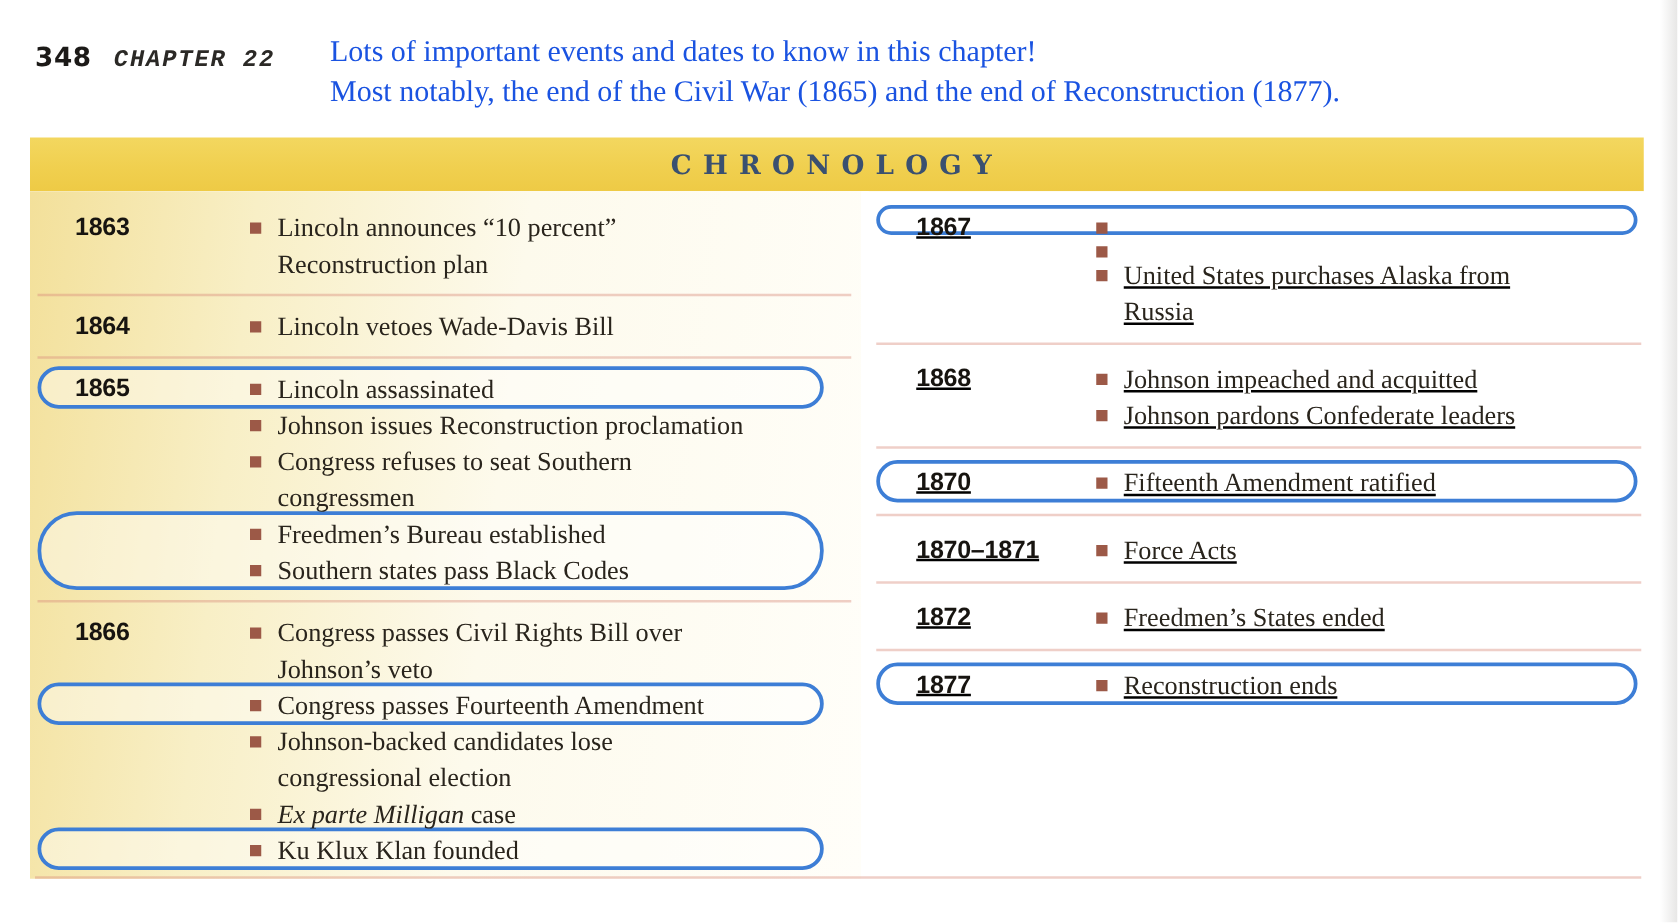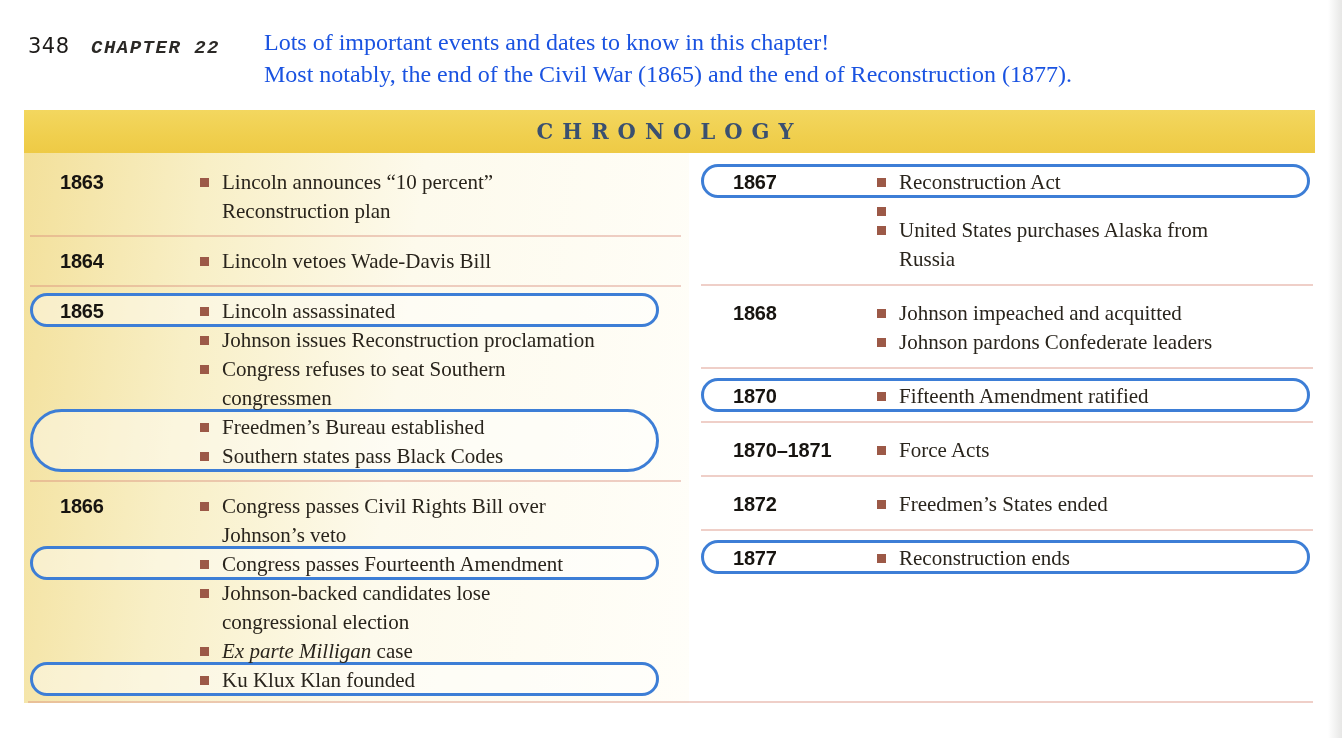--- a/index.html
+++ b/index.html
@@ -4,21 +4,21 @@
 <style>
   html,body{margin:0;padding:0;}
   body{
     width:1342px;height:738px;position:relative;overflow:hidden;
     background:#ffffff;
     font-family:"Liberation Serif", serif;
   }
   
   .pnum{
     position:absolute;left:28px;top:34px;
-    font-family:"DejaVu Sans", sans-serif;font-weight:normal;font-size:21px;color:#1c1a18;
+    font-family:"DejaVu Sans", sans-serif;font-weight:bold;font-size:21px;color:#1c1a18;
     letter-spacing:.5px;
   }
   .chap{
     position:absolute;left:91px;top:37px;
     font-family:"Liberation Mono", monospace;font-weight:bold;font-size:19px;color:#2b2926;
     letter-spacing:1.5px;
     font-style:italic;
   }
   .note{
     position:absolute;left:264px;top:26px;
@@ -42,21 +42,21 @@
   .col-left{
     width:665px;
     background:linear-gradient(97deg,#f3e09a 0%,#f8efc6 25%,#fdfaec 55%,#fffef9 100%);
   }
   .gap{width:6px;background:#ffffff;}
   .col-right{
     flex:1;
     background:linear-gradient(95deg,#f0d express25e 0%,#f3e093 35%,#f9f0c8 70%,#fdfaeb 100%);
   }
   .group{display:grid;grid-template-columns:176px 1fr;}
-  .col-right .group{grid-template-columns:182px 1fr;}
+  .col-right .group{grid-template-columns:182px 1fr;text-decoration:underline;}
   .year{
     position:relative;z-index:2;padding-left:36px;
     font-family:"Liberation Sans", sans-serif;font-weight:bold;font-size:20px;
     line-height:29px;color:#171410;letter-spacing:-.2px;
   }
   .col-right .year{padding-left:38px;}
   .events{padding-right:8px;}
   .event{
     position:relative;z-index:2;display:flex;
     font-size:21px;line-height:29px;color:#29241c;
@@ -194,21 +194,20 @@
         </div>
       <div class="gap"></div>
       <div class="col col-right">
           <div class="group">
             <div class="year">1867</div>
             <div class="events">
               <div class="circle-wrap">
                 <div class="oval with-year"></div>
                 <div class="event">
                   <span class="bullet"></span>
-                  <span class="etext"><span>Reconstruction Act</span></span>
                 </div>
               </div>
               <div class="event">
                 <span class="bullet"></span>
               </div>
               <div class="event">
                 <span class="bullet"></span>
                 <span class="etext"><span>United States purchases Alaska from</span><br><span>Russia</span></span>
               </div>
             </div>

